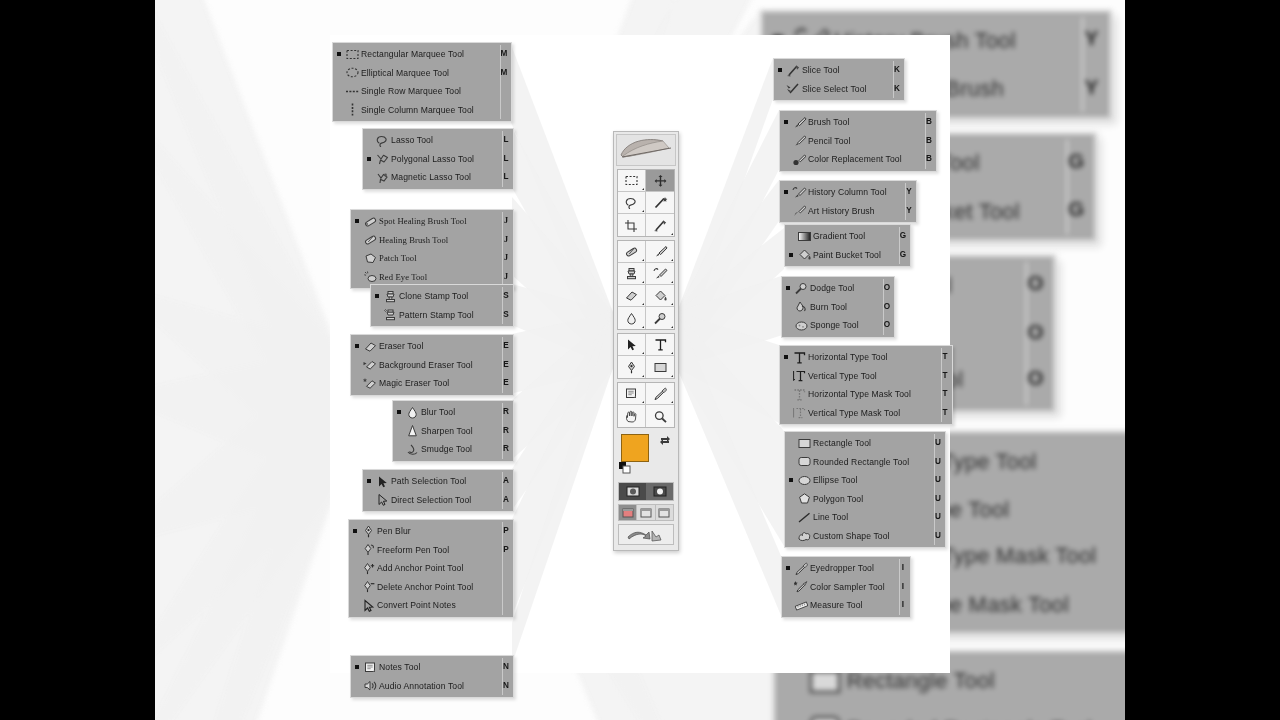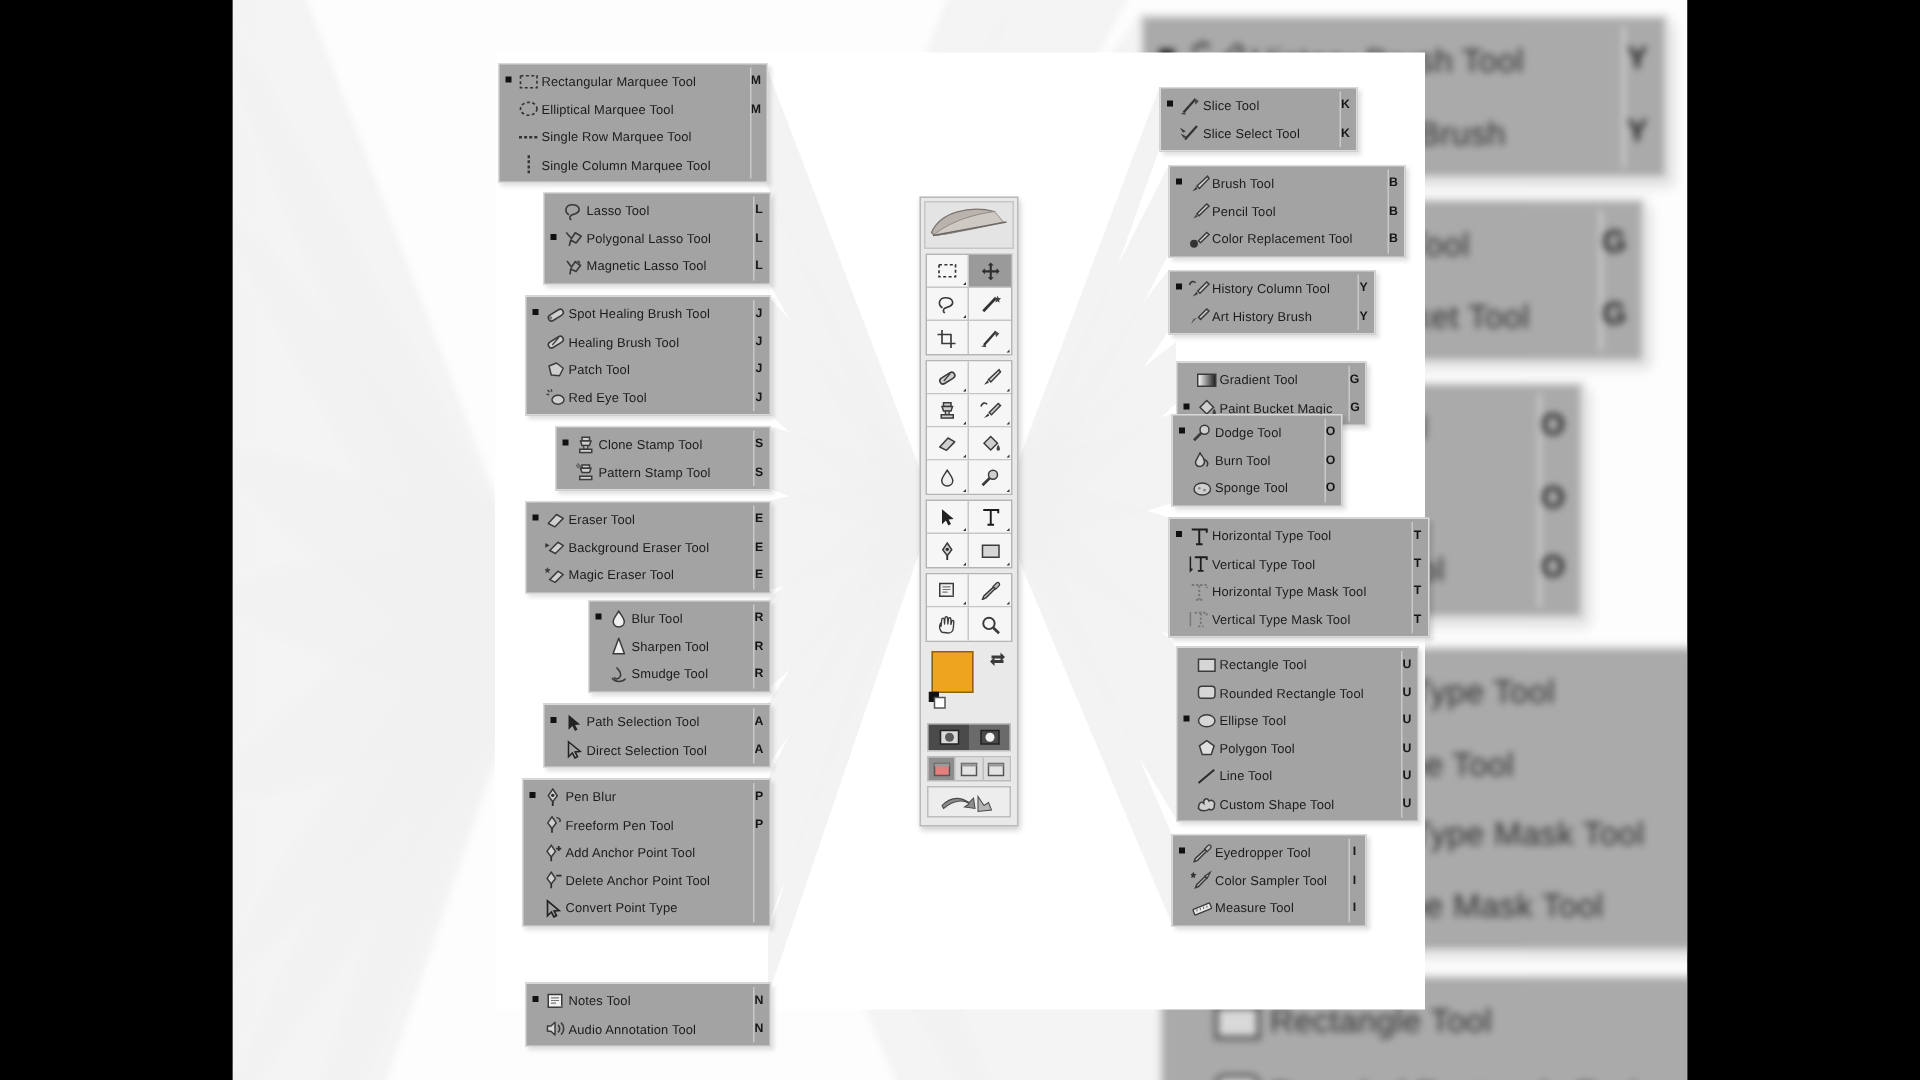--- a/index.html
+++ b/index.html
@@ -381,21 +381,21 @@
               <svg width="15" height="13" viewBox="0 0 15 13">
                 <path d="M3 3 L6 7 L8.5 3.5 L12 6 L9 10 L5.5 8.3 L5 12" fill="none" stroke="#3b3b3b" stroke-width="1.1"></path>
                 <circle cx="10.5" cy="4" r="1.4" fill="#555"></circle>
               </svg>
             </span>
             <span class="lbl">Magnetic Lasso Tool</span>
             <span class="key">L</span>
           </div>
           <span class="sep"></span>
         </div>
-        <div class="panel" style="left: 20px; top: 162px; width: 162px;">
+        <div class="panel" style="left: 20px; top: 174px; width: 162px; font-family: Liberation Serif, serif;">
           <div class="row">
             <span class="bullet"><i></i></span>
             <span class="ico">
               <svg width="15" height="13" viewBox="0 0 15 13">
                 <rect x="2" y="5" width="11" height="4.2" rx="2.1" transform="rotate(-32 7.5 7)" fill="#cfcfcf" stroke="#3b3b3b" stroke-width="1"></rect>
                 <circle cx="4" cy="9" r="1.2" fill="#777"></circle>
               </svg>
             </span>
             <span class="lbl">Spot Healing Brush Tool</span>
             <span class="key">J</span>
@@ -604,21 +604,21 @@
             <span class="lbl">Delete Anchor Point Tool</span>
             <span class="key"></span>
           </div>
           <div class="row">
             <span class="bullet"></span>
             <span class="ico">
               <svg width="15" height="13" viewBox="0 0 15 13">
                 <path d="M4 1.5 L4 11.5 L6.6 9 L8.3 12.3 L10 11.4 L8.4 8.3 L11.8 8z" fill="none" stroke="#222" stroke-width="1.1"></path>
               </svg>
             </span>
-            <span class="lbl">Convert Point Type</span>
+            <span class="lbl">Convert Point Notes</span>
             <span class="key"></span>
           </div>
           <span class="sep"></span>
         </div>
         <div class="panel" style="left: 20px; top: 620px; width: 162px;">
           <div class="row">
             <span class="bullet"><i></i></span>
             <span class="ico">
               <svg width="15" height="13" viewBox="0 0 15 13">
                 <rect x="2.5" y="2" width="9" height="8.5" fill="#f2f2f2" stroke="#3b3b3b" stroke-width="1"></rect>
@@ -726,21 +726,21 @@
               <svg width="15" height="13" viewBox="0 0 15 13">
                 <path d="M12.5 2 L7 7.5 l1.4 1.4 L14 3.4z" fill="#cfcfcf" stroke="#3b3b3b" stroke-width="1"></path>
                 <path d="M6.3 8 C4 9, 3.5 11, 2 12 C3.5 10, 3 9, 4.5 8.4z" fill="#4a4a4a"></path>
               </svg>
             </span>
             <span class="lbl">Art History Brush</span>
             <span class="key">Y</span>
           </div>
           <span class="sep"></span>
         </div>
-        <div class="panel" style="left: 454px; top: 206px; width: 125px;">
+        <div class="panel" style="left: 454px; top: 189px; width: 125px;">
           <div class="row">
             <span class="bullet"></span>
             <span class="ico">
               <svg width="15" height="13" viewBox="0 0 15 13">
                 <defs>
                   <linearGradient id="gr1" x1="0" x2="1">
                     <stop offset="0" stop-color="#ffffff"></stop>
                     <stop offset="1" stop-color="#1a1a1a"></stop>
                   </linearGradient>
                 </defs>
@@ -751,21 +751,21 @@
             <span class="key">G</span>
           </div>
           <div class="row">
             <span class="bullet"><i></i></span>
             <span class="ico">
               <svg width="15" height="13" viewBox="0 0 15 13">
                 <path d="M3 6.5 L7.5 2 L12 6.5 L7.5 11z" fill="#cfcfcf" stroke="#3b3b3b" stroke-width="1"></path>
                 <path d="M12.5 7.5 C14 9.5, 14 11.5, 12.5 11.5 C11 11.5, 11 9.5, 12.5 7.5z" fill="#444"></path>
               </svg>
             </span>
-            <span class="lbl">Paint Bucket Magic</span>
+            <span class="lbl">Paint Bucket Tool</span>
             <span class="key">G</span>
           </div>
           <span class="sep"></span>
         </div>
         <div class="panel" style="left: 451px; top: 241px; width: 112px;">
           <div class="row">
             <span class="bullet"><i></i></span>
             <span class="ico">
               <svg width="15" height="13" viewBox="0 0 15 13">
                 <circle cx="9" cy="4.5" r="3" fill="#cfcfcf" stroke="#3b3b3b" stroke-width="1"></circle>

